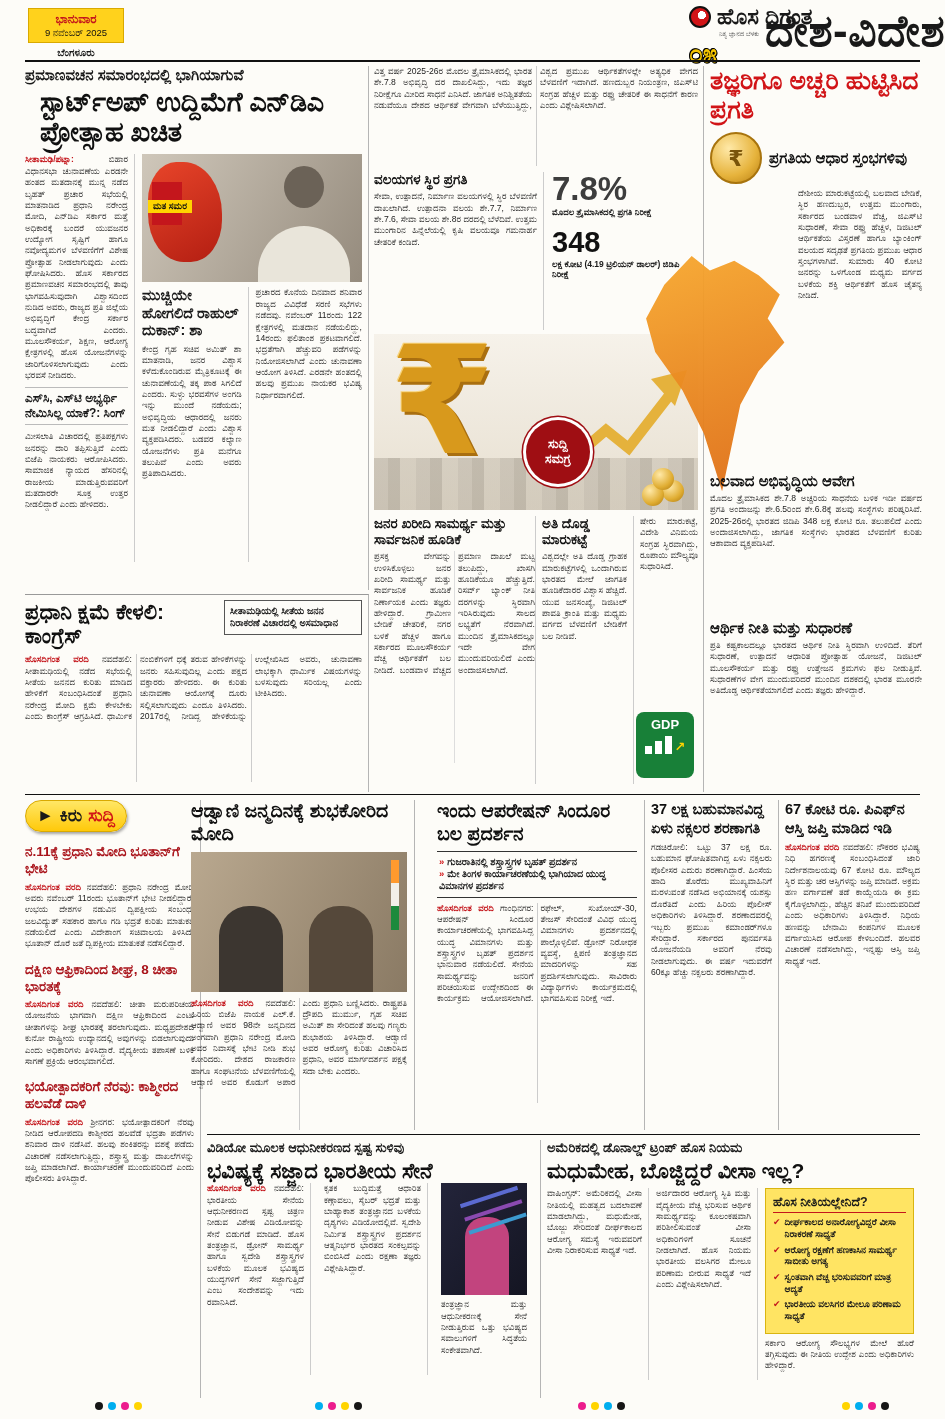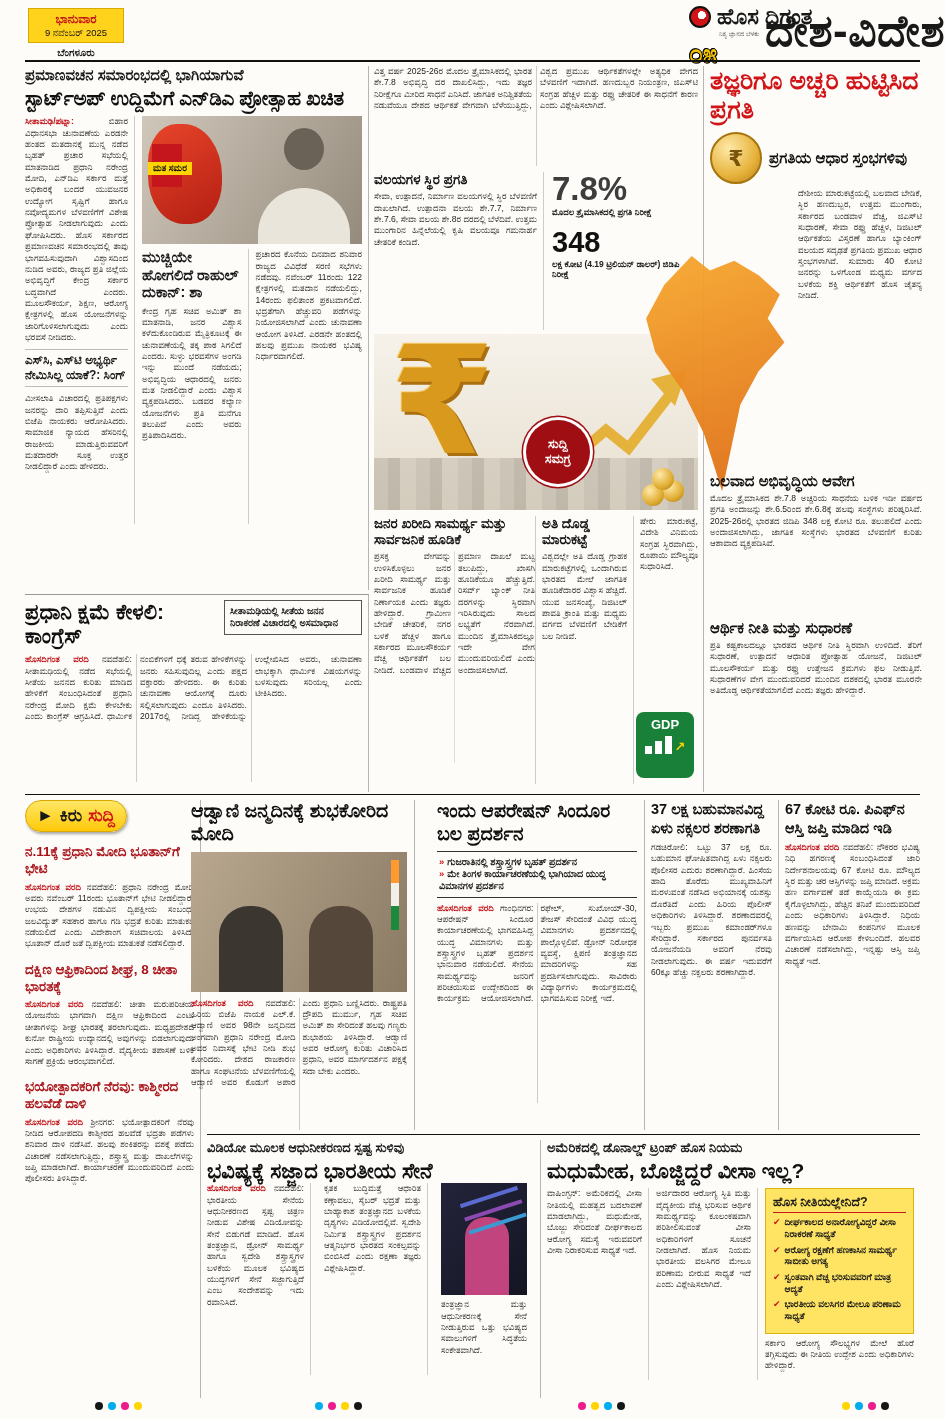--- a/index.html
+++ b/index.html
@@ -20,21 +20,21 @@
   .mast-name{font-size:22px;font-weight:900}
   .tagline{font-size:6.5px;color:#555;margin-left:30px}
   .pageno{font-size:25px;font-weight:900;color:#f5c400;margin-top:1px;
           text-shadow:1px 0 #000,-1px 0 #000,0 1px #000,0 -1px #000,1px 1px #000,-1px -1px #000}
   .rule-top{position:absolute;left:25px;right:25px;top:60px;border-top:2px solid #111}
   .rule-mid{position:absolute;left:25px;right:25px;top:794px;border-top:1.5px solid #111}
   .rule-low{position:absolute;left:207px;right:25px;top:1134px;border-top:1.5px solid #111}
   
   .lead{position:absolute;left:25px;top:66px;width:344px;height:524px;border-right:1px solid #b5b5b5;padding-right:6px;overflow:hidden}
   .kicker{font-size:15px;font-weight:800}
-  .lead h1{font-size:20px;line-height:1.12;letter-spacing:-.3px;margin:3px 0 7px}
+  .lead h1{font-size:27px;line-height:1.12;letter-spacing:-.3px;margin:3px 15px 7px}
   .lead-body{display:flex;gap:7px;height:408px;overflow:hidden}
   .lc1{width:110px;border-right:1px solid #ccc;padding-right:6px}
   .sub2{font-weight:800;font-size:12px;line-height:1.25;margin:6px 0;border-top:1px solid #bbb;border-bottom:1px solid #bbb;padding:3px 0}
   .lr{flex:1;display:flex;flex-direction:column;min-width:0}
   .photo-modi{height:128px;position:relative;background:linear-gradient(120deg,#cfc7ba,#958b7d);overflow:hidden;flex:none}
   .map-bihar{position:absolute;left:6px;top:8px;width:74px;height:100px;background:linear-gradient(150deg,#e8452a,#b31e12);border-radius:38% 52% 42% 48%}
   .tag1{position:absolute;top:28px;left:10px;background:#c4161c;color:#fff;font-size:9px;font-weight:800;padding:16px 5px}
   .tag2{position:absolute;top:46px;left:6px;background:#ffd400;color:#111;font-size:9px;font-weight:800;padding:1px 5px}
   .modi-head{position:absolute;right:38px;top:12px;width:40px;height:42px;border-radius:50%;background:#6b6257}
   .modi-body{position:absolute;right:12px;bottom:0;width:92px;height:56px;background:#e9e5da;border-radius:46px 46px 0 0}

